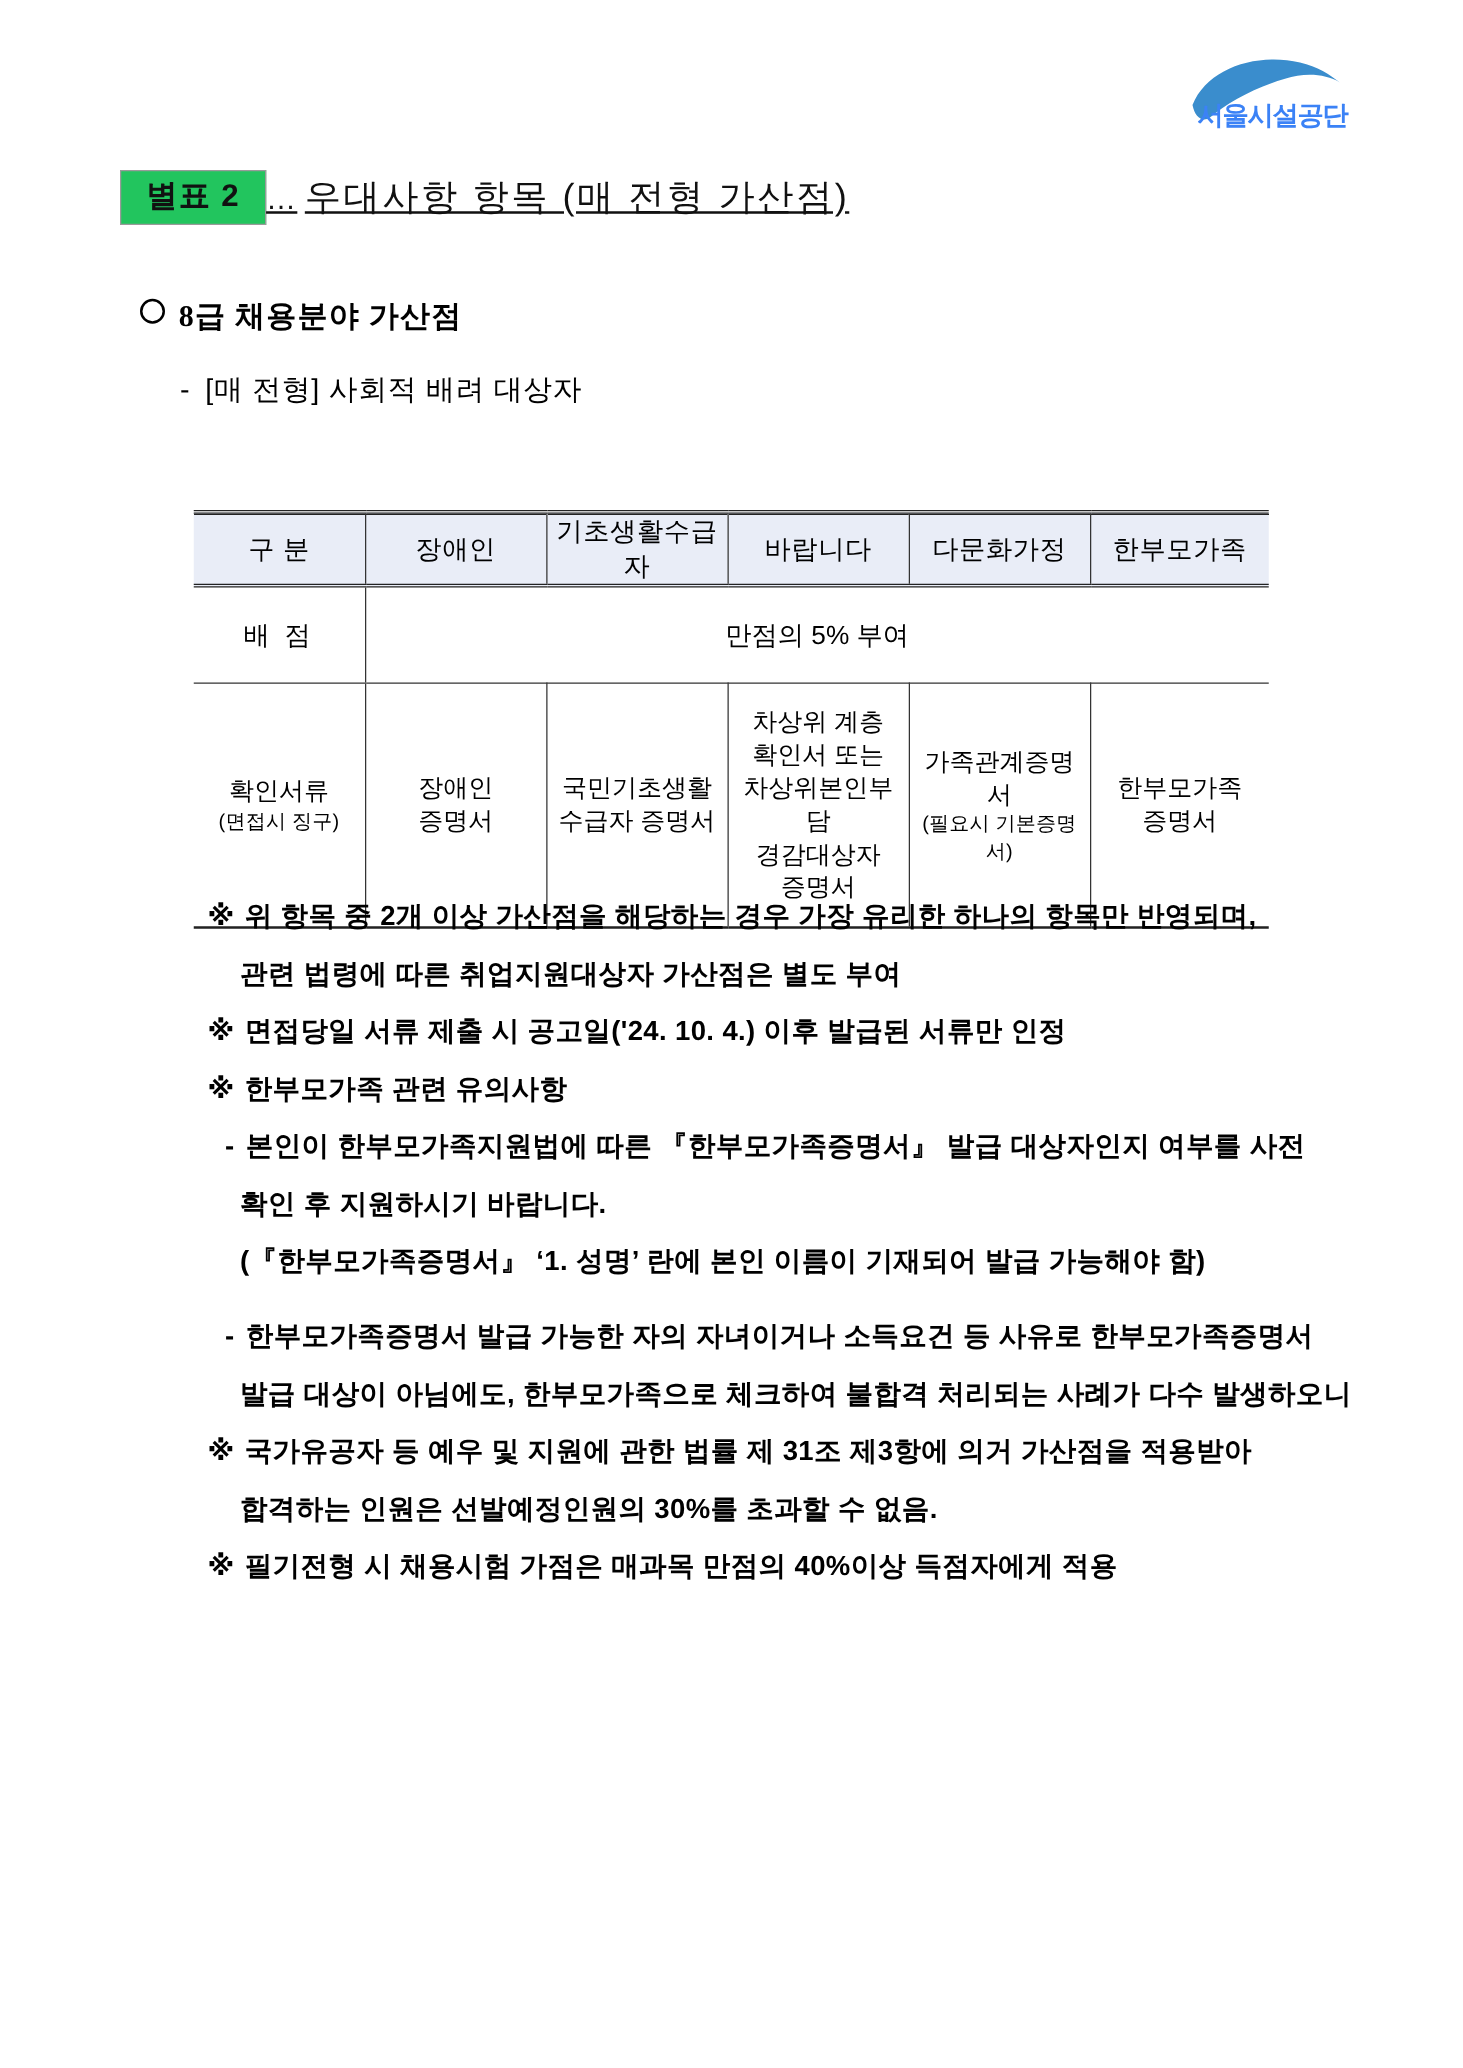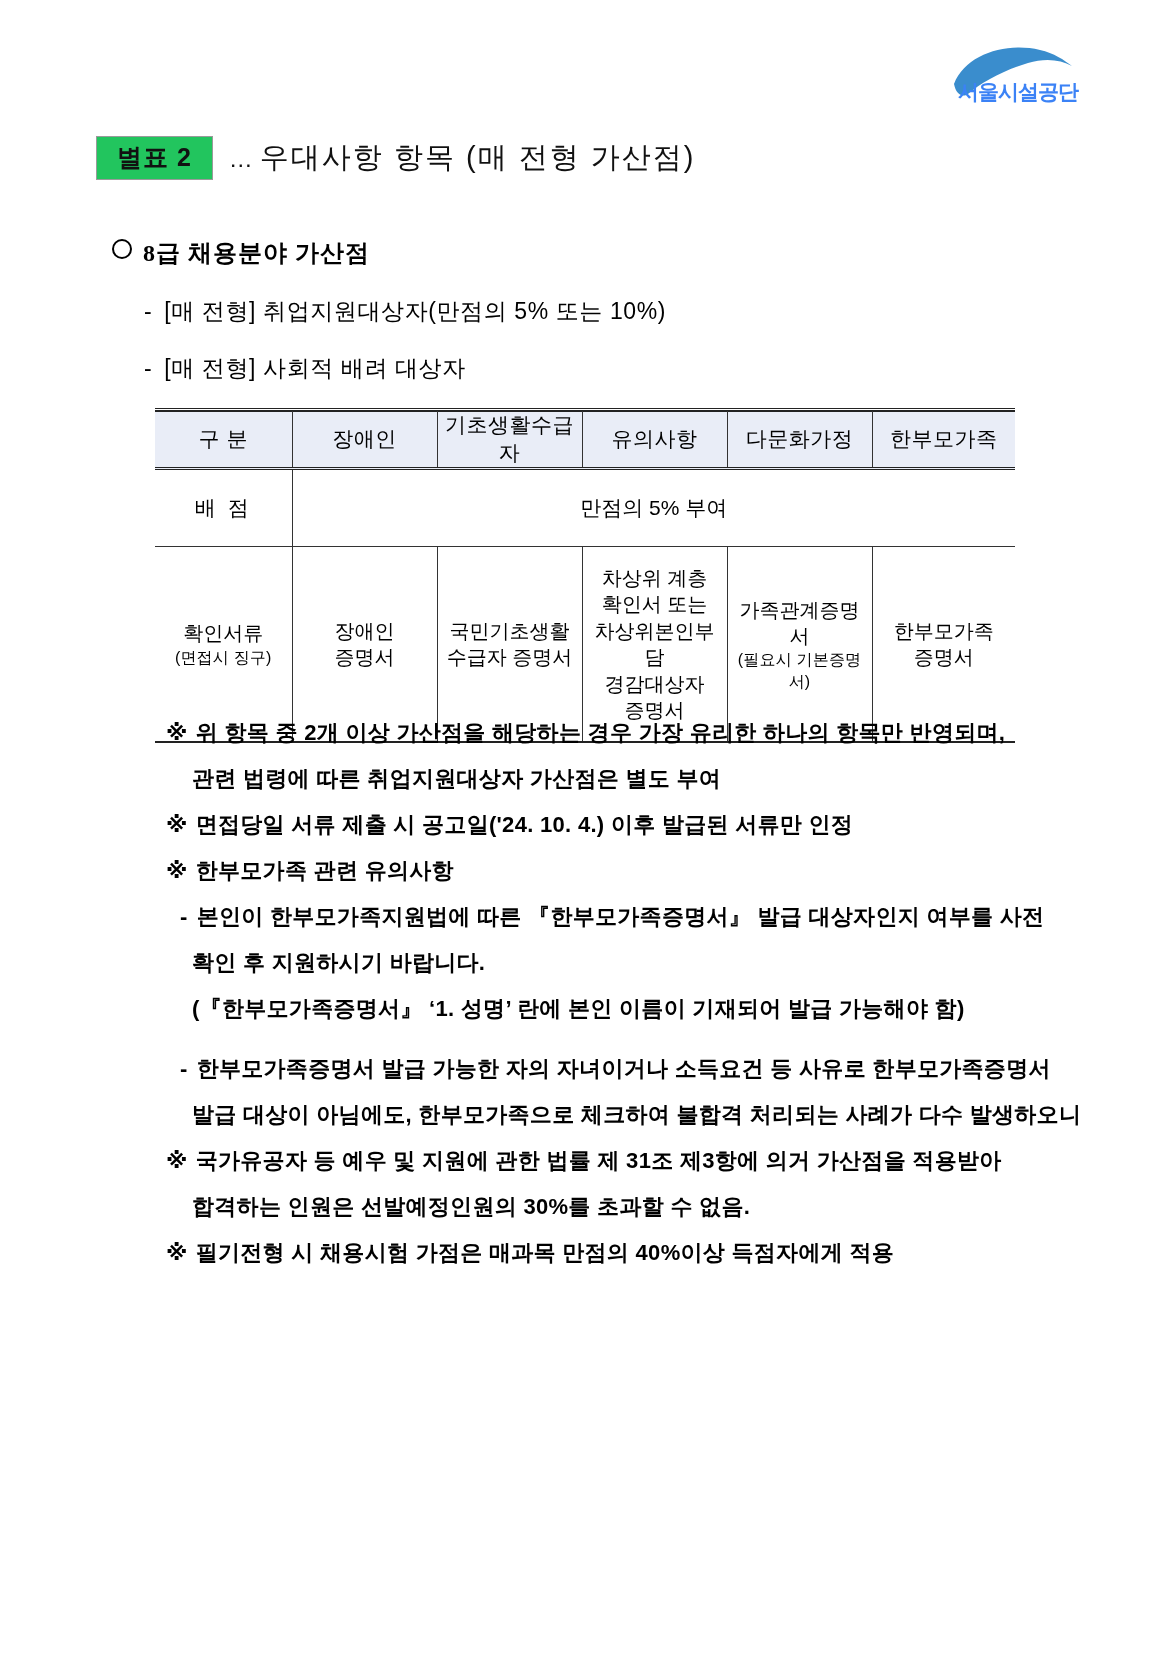--- a/index.html
+++ b/index.html
@@ -38,26 +38,26 @@
     border: 1.5px solid #9a9a9a;
     background: #22c55e;
     padding: 7px 20px 9px 20px;
     font-size: 25px;
     font-weight: bold;
     letter-spacing: 1px;
     line-height: 1.05;
     color: #111;
   }
   .title-text {
-    margin-left: 16px;
     font-size: 29px;
     font-weight: 500;
     letter-spacing: 2px;
     color: #111;
     white-space: nowrap;
+    text-decoration: underline;
   }
   .title-dots {
     font-size: 24px;
     letter-spacing: 1px;
     margin-right: 6px;
     color: #111;
   }
 
   
   .section-head {
@@ -189,43 +189,40 @@
     <span class="title-dots">…</span><span>우대사항 항목 (매 전형 가산점)</span>
   </div>
 </div>
 
 <div class="section-head">
   <span class="circ"></span><span>8급 채용분야 가산점</span>
 </div>
 
 <div class="bullet-list">
   <div class="bullet-line">
-    <span class="dash">-</span><span>[매 전형] 취업지원대상자(만점의 5% 또는 10%)</span>
-  </div>
-  <div class="bullet-line">
     <span class="dash">-</span><span>[매 전형] 사회적 배려 대상자</span>
   </div>
 </div>
 
 <div class="tbl-wrap">
   <table class="main">
     <colgroup>
       <col style="width:137px">
       <col style="width:145px">
       <col style="width:145px">
       <col style="width:145px">
       <col style="width:145px">
       <col style="width:143px">
     </colgroup>
     <thead>
       <tr>
         <th>구 분</th>
         <th>장애인</th>
         <th>기초생활수급자</th>
-        <th>유의사항</th>
+        <th>바랍니다</th>
         <th>다문화가정</th>
         <th>한부모가족</th>
       </tr>
     </thead>
     <tbody>
       <tr class="score">
         <td class="label">배 점</td>
         <td colspan="5">만점의 5% 부여</td>
       </tr>
       <tr class="docs">

